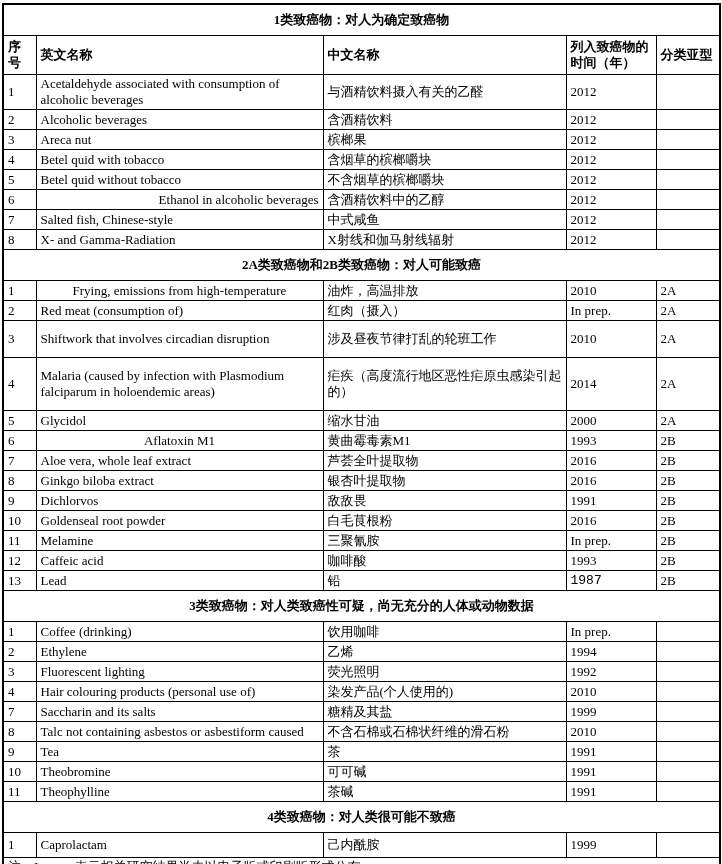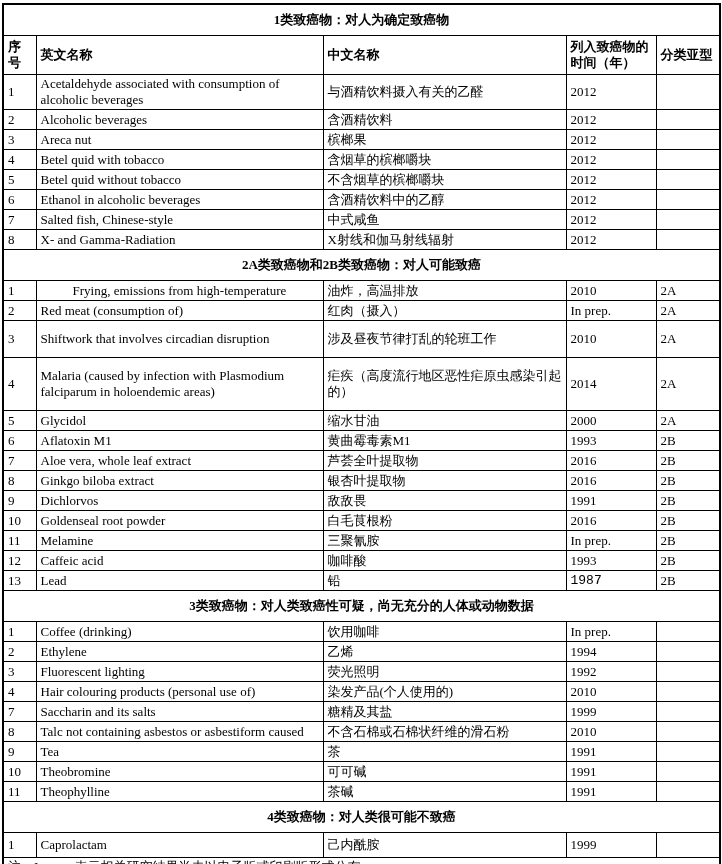--- a/index.html
+++ b/index.html
@@ -107,21 +107,21 @@
         </tr>
         <tr>
           <td class="cell cell-no" style="height: 17px;">5</td>
           <td class="cell cell-en" style="height: 17px;">Betel quid without tobacco</td>
           <td class="cell cell-zh" style="height: 17px;">不含烟草的槟榔嚼块</td>
           <td class="cell cell-year" style="height: 17px;">2012</td>
           <td class="cell cell-subtype" style="height: 17px;"></td>
         </tr>
         <tr>
           <td class="cell cell-no" style="height: 17px;">6</td>
-          <td class="cell cell-en" style="height: 17px;">Ethanol in alcoholic beverages</td>
+          <td class="cell cell-en" style="height: 17px; text-align: right;">Ethanol in alcoholic beverages</td>
           <td class="cell cell-zh" style="height: 17px;">含酒精饮料中的乙醇</td>
           <td class="cell cell-year" style="height: 17px;">2012</td>
           <td class="cell cell-subtype" style="height: 17px;"></td>
         </tr>
         <tr>
           <td class="cell cell-no" style="height: 17px;">7</td>
           <td class="cell cell-en" style="height: 17px;">Salted fish, Chinese-style</td>
           <td class="cell cell-zh" style="height: 17px;">中式咸鱼</td>
           <td class="cell cell-year" style="height: 17px;">2012</td>
           <td class="cell cell-subtype" style="height: 17px;"></td>
@@ -166,21 +166,21 @@
         </tr>
         <tr>
           <td class="cell cell-no" style="height: 17px;">5</td>
           <td class="cell cell-en" style="height: 17px;">Glycidol</td>
           <td class="cell cell-zh" style="height: 17px;">缩水甘油</td>
           <td class="cell cell-year" style="height: 17px;">2000</td>
           <td class="cell cell-subtype" style="height: 17px;">2A</td>
         </tr>
         <tr>
           <td class="cell cell-no" style="height: 17px;">6</td>
-          <td class="cell cell-en" style="height: 17px;">Aflatoxin M1</td>
+          <td class="cell cell-en" style="height: 17px; text-align: center;">Aflatoxin M1</td>
           <td class="cell cell-zh" style="height: 17px;">黄曲霉毒素M1</td>
           <td class="cell cell-year" style="height: 17px;">1993</td>
           <td class="cell cell-subtype" style="height: 17px;">2B</td>
         </tr>
         <tr>
           <td class="cell cell-no" style="height: 17px;">7</td>
           <td class="cell cell-en" style="height: 17px;">Aloe vera, whole leaf extract</td>
           <td class="cell cell-zh" style="height: 17px;">芦荟全叶提取物</td>
           <td class="cell cell-year" style="height: 17px;">2016</td>
           <td class="cell cell-subtype" style="height: 17px;">2B</td>

